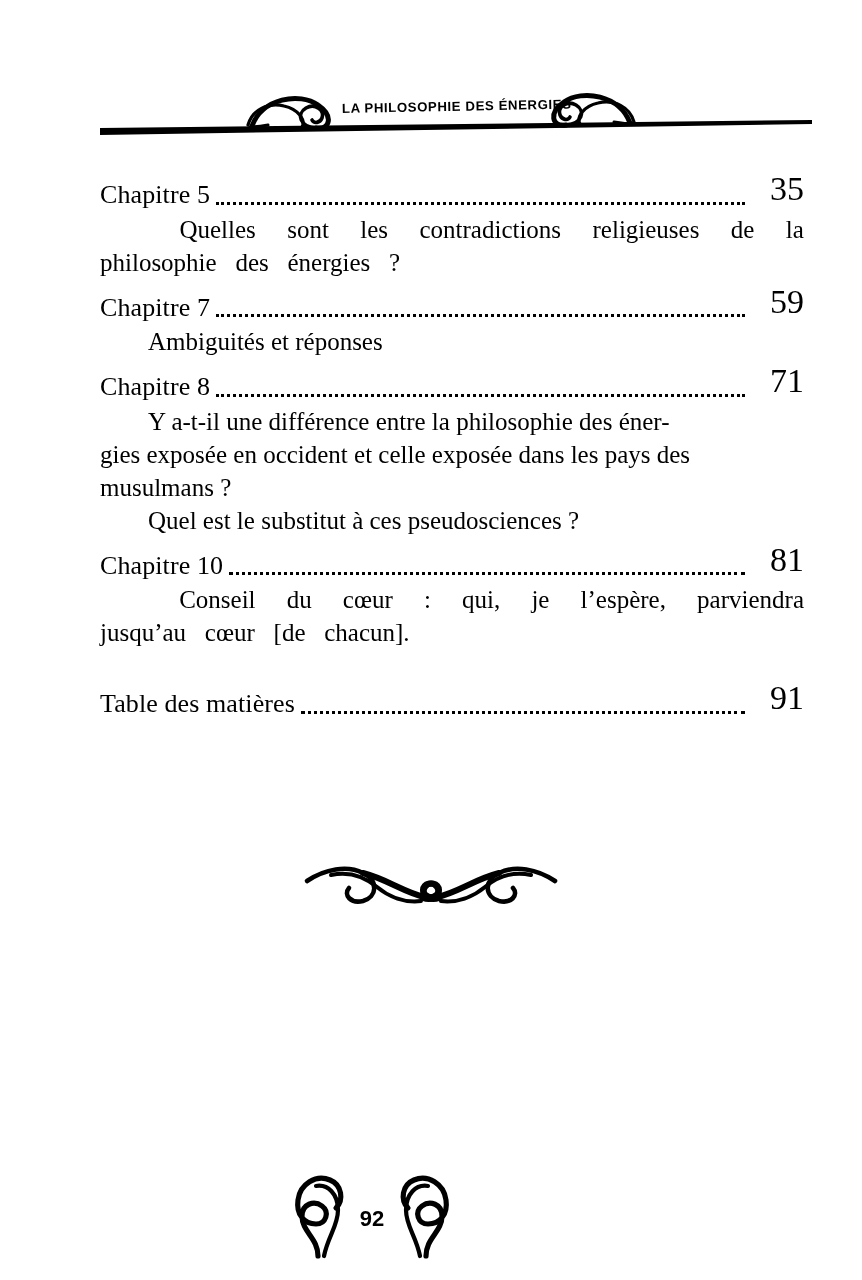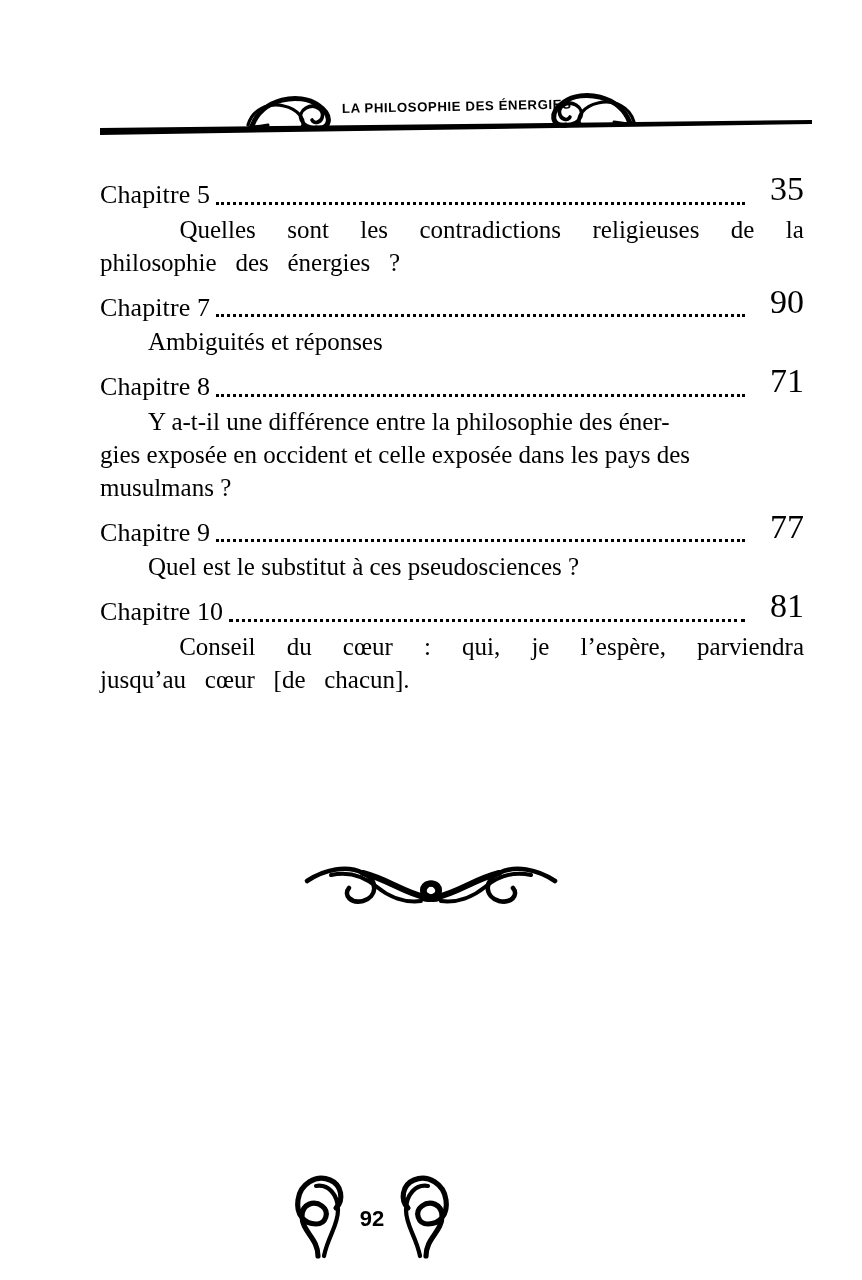--- a/index.html
+++ b/index.html
@@ -164,46 +164,41 @@
       </span>
       <span class="ln">philosophie   des   énergies   ?</span>
     </div>
   </div>
 
 
   <div class="entry">
     <div class="entry-line">
       <span class="entry-title">Chapitre 7</span>
       <span class="leader"></span>
-      <span class="entry-page">90</span>
+      <span class="entry-page">59</span>
     </div>
     <div class="desc">
       <span class="ln"><span class="indent"></span><span>Ambiguités et réponses</span></span>
     </div>
   </div>
 
   <div class="entry">
     <div class="entry-line">
       <span class="entry-title">Chapitre 8</span>
       <span class="leader"></span>
       <span class="entry-page">71</span>
     </div>
     <div class="desc">
       <span class="ln"><span class="indent"></span><span>Y a-t-il une différence entre la philosophie des éner-</span></span>
       <span class="ln">gies exposée en occident et celle exposée dans les pays des</span>
       <span class="ln">musulmans ?</span>
     </div>
   </div>
 
   <div class="entry">
-    <div class="entry-line">
-      <span class="entry-title">Chapitre 9</span>
-      <span class="leader"></span>
-      <span class="entry-page">77</span>
-    </div>
     <div class="desc">
       <span class="ln"><span class="indent"></span><span>Quel est le substitut à ces pseudosciences ?</span></span>
     </div>
   </div>
 
   <div class="entry">
     <div class="entry-line">
       <span class="entry-title">Chapitre 10</span>
       <span class="leader"></span>
       <span class="entry-page">81</span>
@@ -217,20 +212,27 @@
           <span>:</span>
           <span>qui,</span>
           <span>je</span>
           <span>l’espère,</span>
           <span>parviendra</span>
       </span>
       <span class="ln">jusqu’au   cœur   [de   chacun].</span>
     </div>
   </div>
 
+  <div class="entry gap-before">
+    <div class="entry-line">
+      <span class="entry-title">Table des matières</span>
+      <span class="leader"></span>
+      <span class="entry-page">91</span>
+    </div>
+  </div>
 
 </div>
 
 <div class="flourish">
   <svg width="260" height="70" viewBox="0 0 260 70" fill="none" stroke="#000" stroke-linecap="round">
 
     <path d="M6,26 C24,14 46,10 62,18 C78,26 76,42 62,46 C50,49 42,40 48,33" stroke-width="4.6"></path>
 
     <path d="M62,18 C86,24 104,38 124,42 C134,44 140,38 136,32 C132,26 122,28 122,35
              C122,42 130,46 138,43" stroke-width="6"></path>

